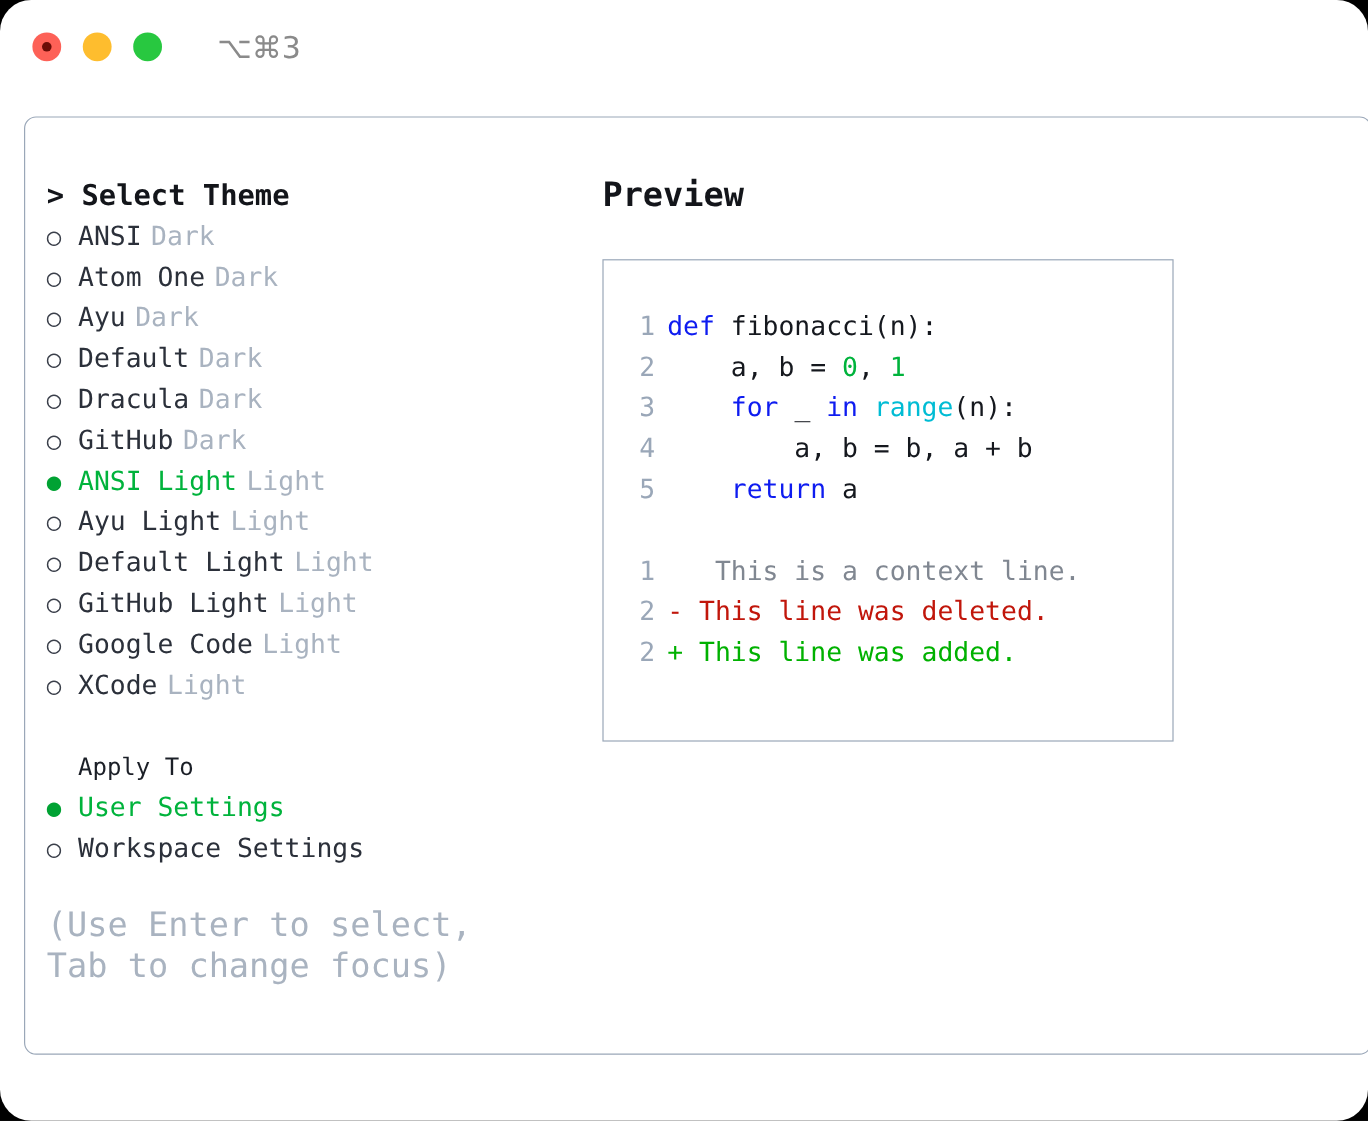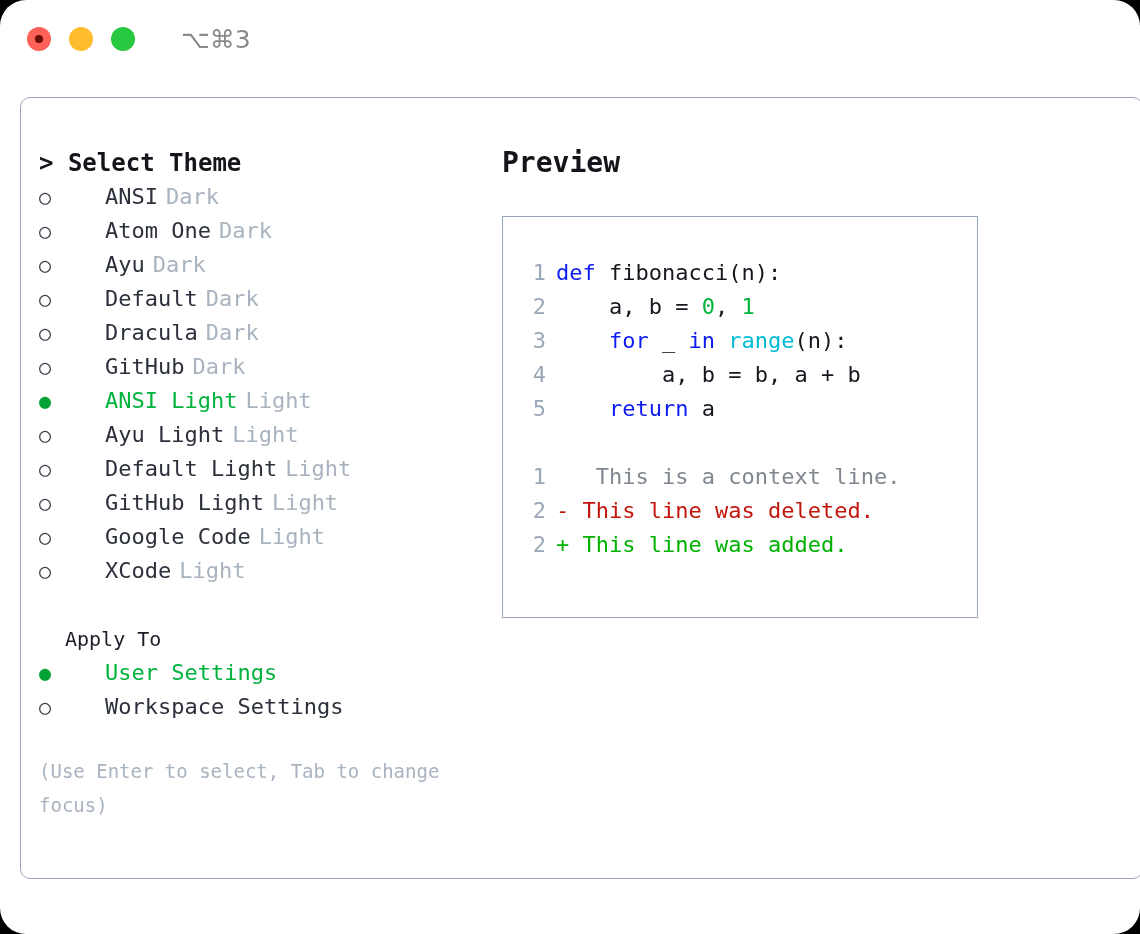--- a/index.html
+++ b/index.html
@@ -115,42 +115,42 @@
     white-space: pre;
   }
   .bullet {
     display: inline-block;
     width: 26px;
     flex: 0 0 26px;
     color: #3a3f4a;
     font-size: 20px;
   }
   .bullet.sel { color: #00a233; }
-  .opt-label { color: #2b303a; margin-left: 40px; }
+  .opt-label { color: #2b303a; }
   .opt-row.selected .opt-label { color: #00b33c; }
   .opt-variant {
     color: #a9b3c0;
     margin-left: 0.6ch;
     text-align: center;
   }
 
   .subheading {
     height: 34px;
     line-height: 34px;
     font-size: 20px;
     color: #1b1f27;
     padding-left: 26px;
     white-space: pre;
   }
 
   .spacer { height: 34px; }
   .spacer-sm { height: 30px; }
 
   .hint {
-    font-size: 19px;
+    font-size: 28px;
     line-height: 34px;
     color: #a9b3c0;
     width: 420px;
     white-space: pre-wrap;
   }
 
   
   .right-col {
     position: absolute;
     left: 481px;

